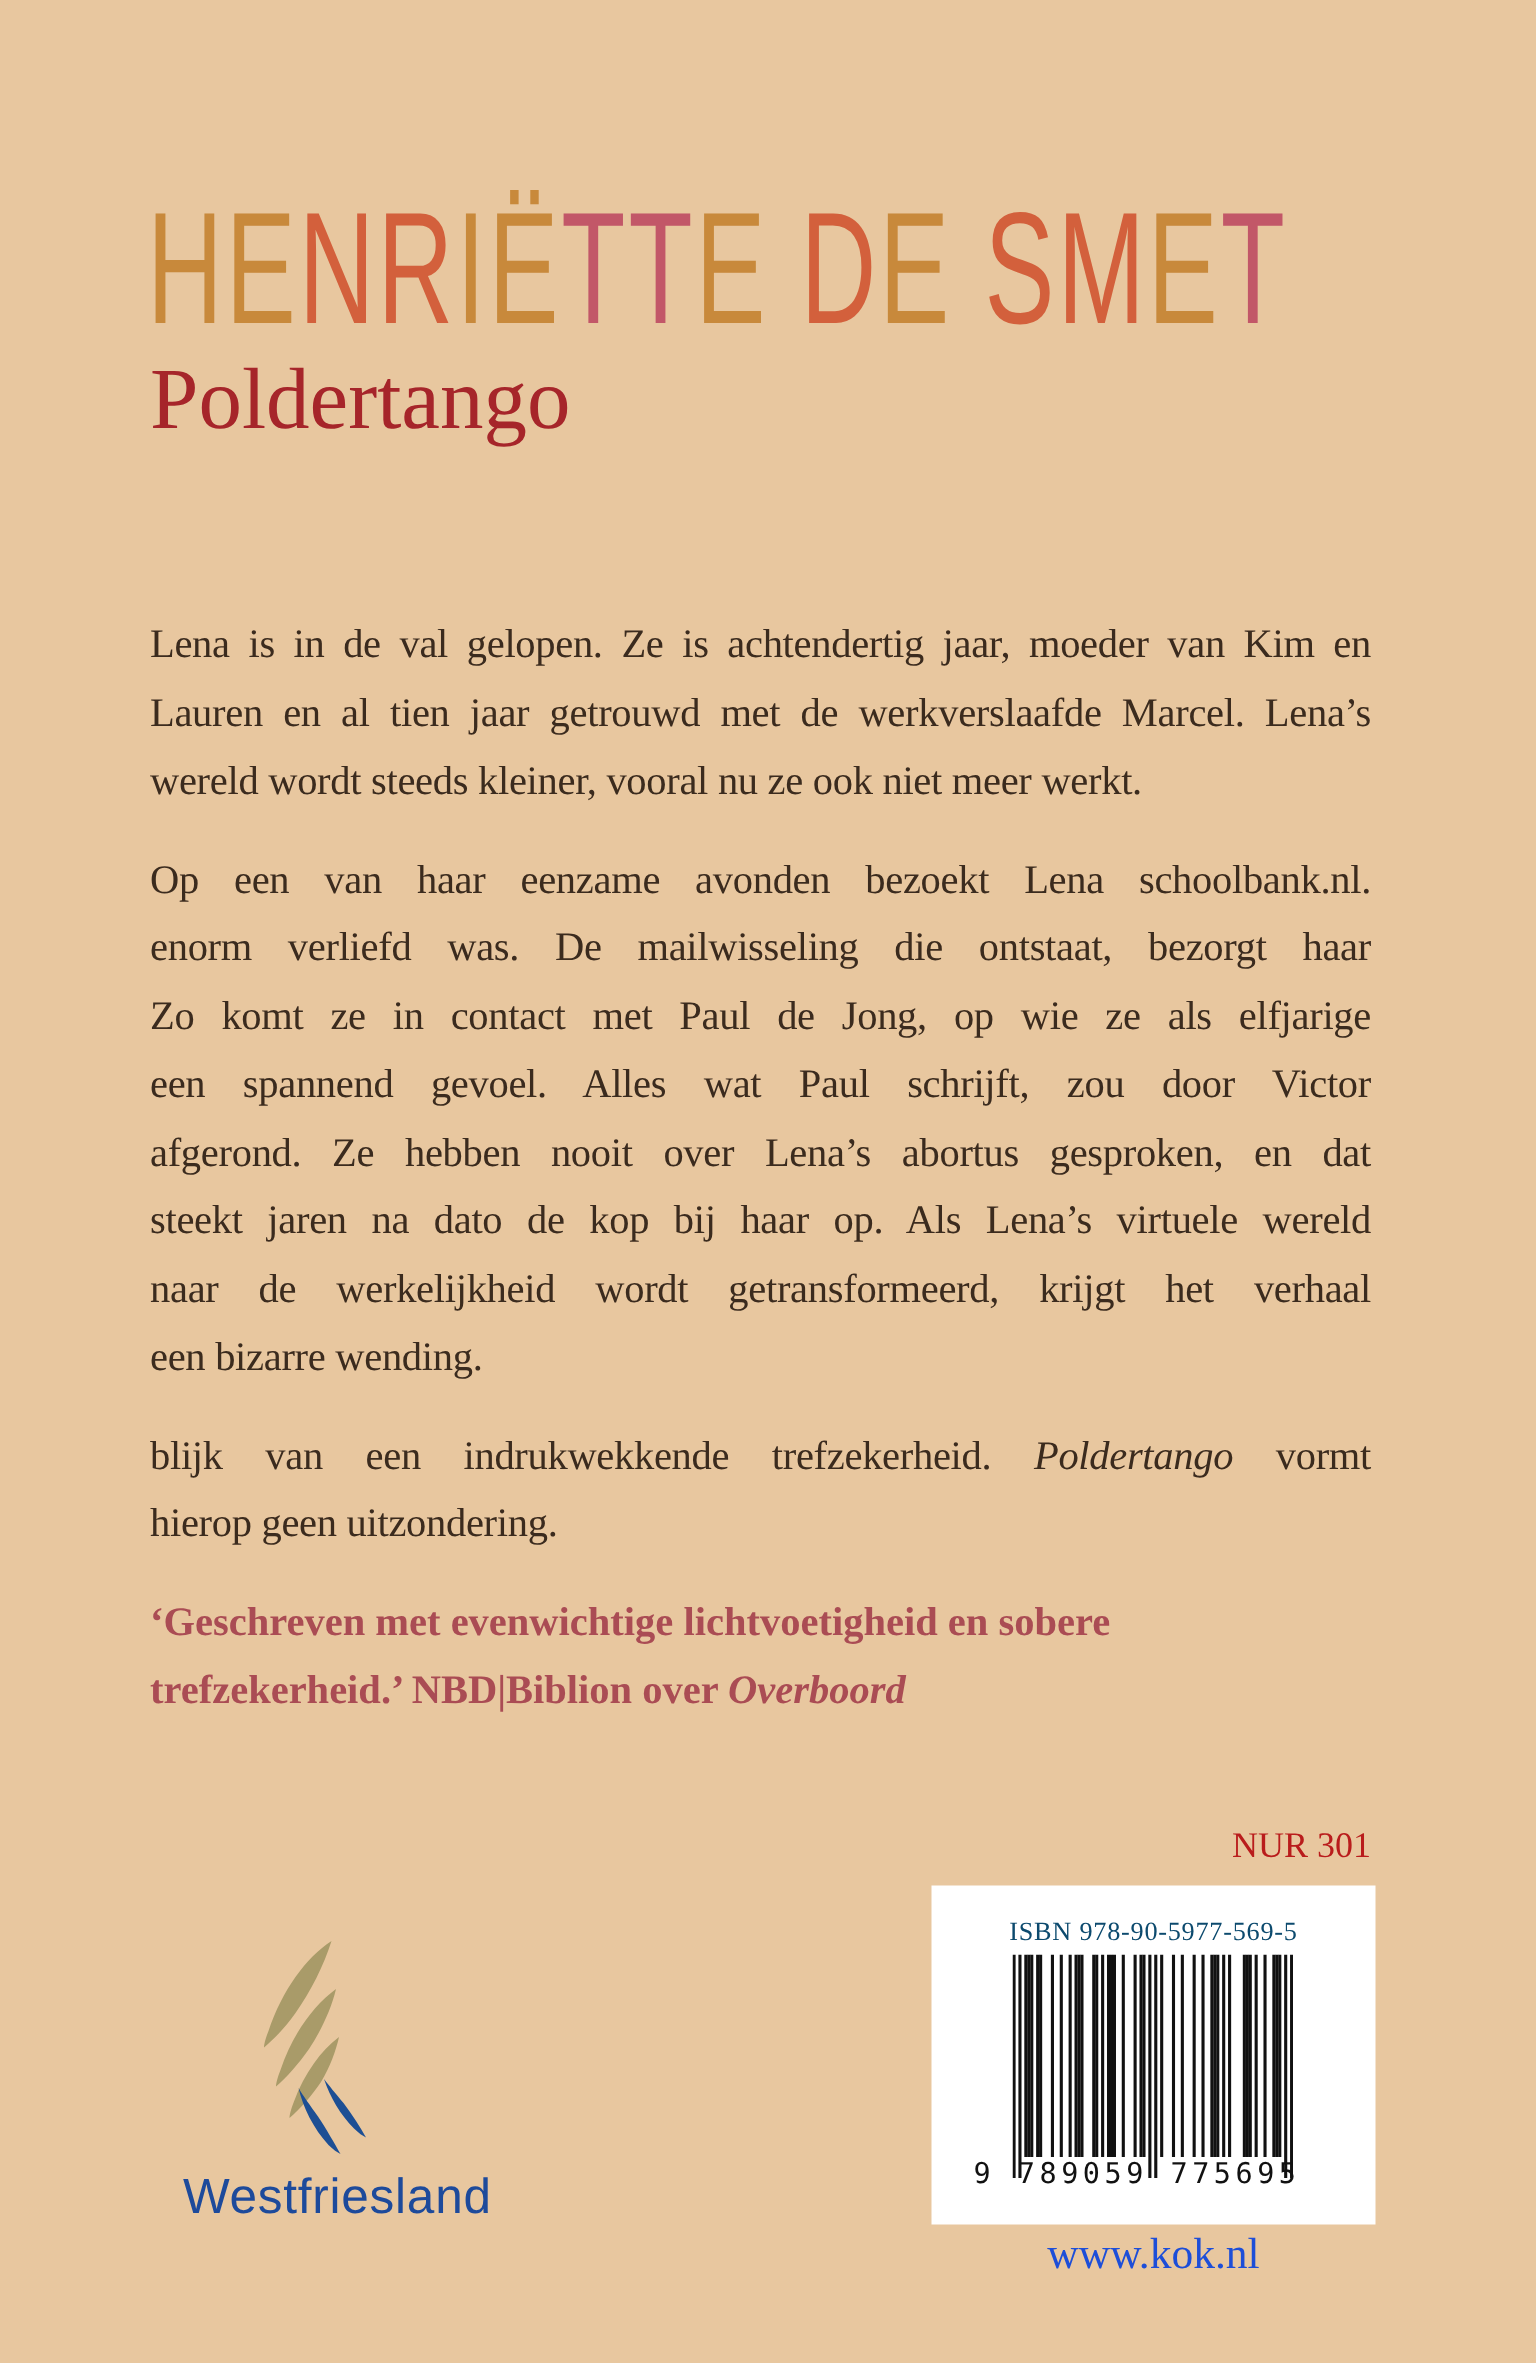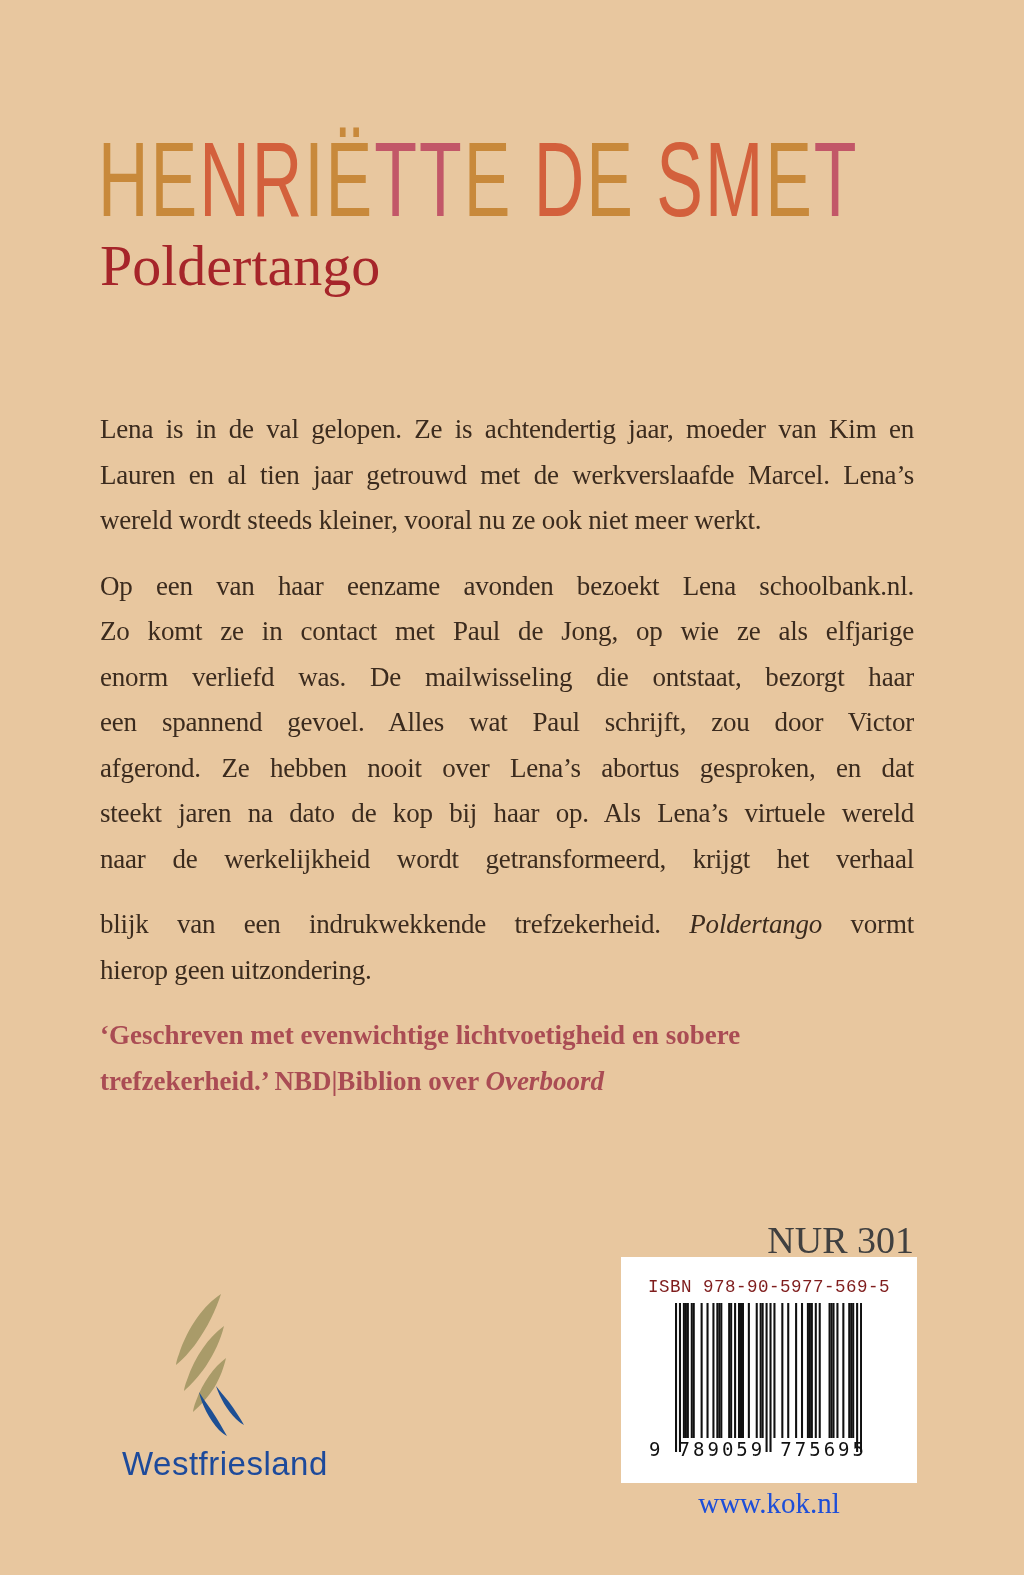--- a/index.html
+++ b/index.html
@@ -24,36 +24,36 @@
   }
 
   
   .copy { position:absolute; left:100px; top:395px; width:814px; font-size:27px; color:#3b2b1e; }
   .para { margin:12px 0 20px 0; }
   .para .line { line-height:45.5px; text-align:justify; text-align-last:justify; letter-spacing:-0.2px; }
   .para .line.last { text-align-last:left; }
   .quote { margin:0; font-weight:600; }
   .quote .line { line-height:45.5px; text-align:left; text-align-last:left; letter-spacing:0; }
 
-  .nur { position:absolute; top:1218px; right:110px; font-size:38px; color:#404040; }
+  .nur { position:absolute; top:1218px; right:110px; font-size:24px; color:#b91c1c; }
 
   
   .logo { position:absolute; left:166px; top:1292px; width:82px; height:150px; }
   .publisher-name {
     position:absolute; left:122px; top:1445px;
     font-family:"Liberation Sans","DejaVu Sans",sans-serif;
     font-size:33px; font-weight:500; letter-spacing:0.5px;
   }
 
   
   .barcode-box { position:absolute; left:621px; top:1257px; width:296px; height:226px; background:#ffffff; }
   .isbn-label {
     position:absolute; top:20px; left:0; width:100%; text-align:center;
-    font-family:Liberation Mono, monospace;
-    font-size:17.5px; color:#7f1d1d; letter-spacing:0.5px;
+    font-family:Liberation Serif, serif;
+    font-size:17.5px; color:#0c4a6e; letter-spacing:0.5px;
   }
   .bars { position:absolute; left:54px; top:46px; width:187px; height:149px; }
   .barcode-digits {
     position:absolute; left:28px; top:181px; width:218px;
     display:flex; justify-content:space-between;
     font-family:"DejaVu Sans Mono", monospace;
     font-size:19px; color:#111; 
   }
   .barcode-digits span { letter-spacing:3px; }
 
@@ -71,26 +71,27 @@
   <div class="subtitle" style="color: rgb(166, 37, 42);">Poldertango</div>
 
   <div class="copy" style="color: rgb(59, 43, 30);">
     <div class="para">
         <div class="line">Lena is in de val gelopen. Ze is achtendertig jaar, moeder van Kim en</div>
         <div class="line">Lauren en al tien jaar getrouwd met de werkverslaafde Marcel. Lena’s</div>
         <div class="line last">wereld wordt steeds kleiner, vooral nu ze ook niet meer werkt.</div>
       </div>
     <div class="para">
         <div class="line">Op een van haar eenzame avonden bezoekt Lena schoolbank.nl.</div>
+        <div class="line">enorm verliefd was. De mailwisseling die ontstaat, bezorgt haar</div>
         <div class="line">Zo komt ze in contact met Paul de Jong, op wie ze als elfjarige</div>
-        <div class="line">enorm verliefd was. De mailwisseling die ontstaat, bezorgt haar</div>
         <div class="line">een spannend gevoel. Alles wat Paul schrijft, zou door Victor</div>
         <div class="line">afgerond. Ze hebben nooit over Lena’s abortus gesproken, en dat</div>
         <div class="line">steekt jaren na dato de kop bij haar op. Als Lena’s virtuele wereld</div>
         <div class="line">naar de werkelijkheid wordt getransformeerd, krijgt het verhaal</div>
+        <div class="line last">een bizarre wending.</div>
       </div>
     <div class="para">
         <div class="line"><span>blijk van een indrukwekkende trefzekerheid. </span><span style="font-style: italic;">Poldertango</span><span> vormt</span></div>
         <div class="line last">hierop geen uitzondering.</div>
       </div>
     <div class="para quote" style="color: rgb(170, 76, 84);">
         <div class="line">‘Geschreven met evenwichtige lichtvoetigheid en sobere</div>
         <div class="line last"><span>trefzekerheid.’ NBD|Biblion over </span><span style="font-style: italic;">Overboord</span></div>
       </div>
   </div>

